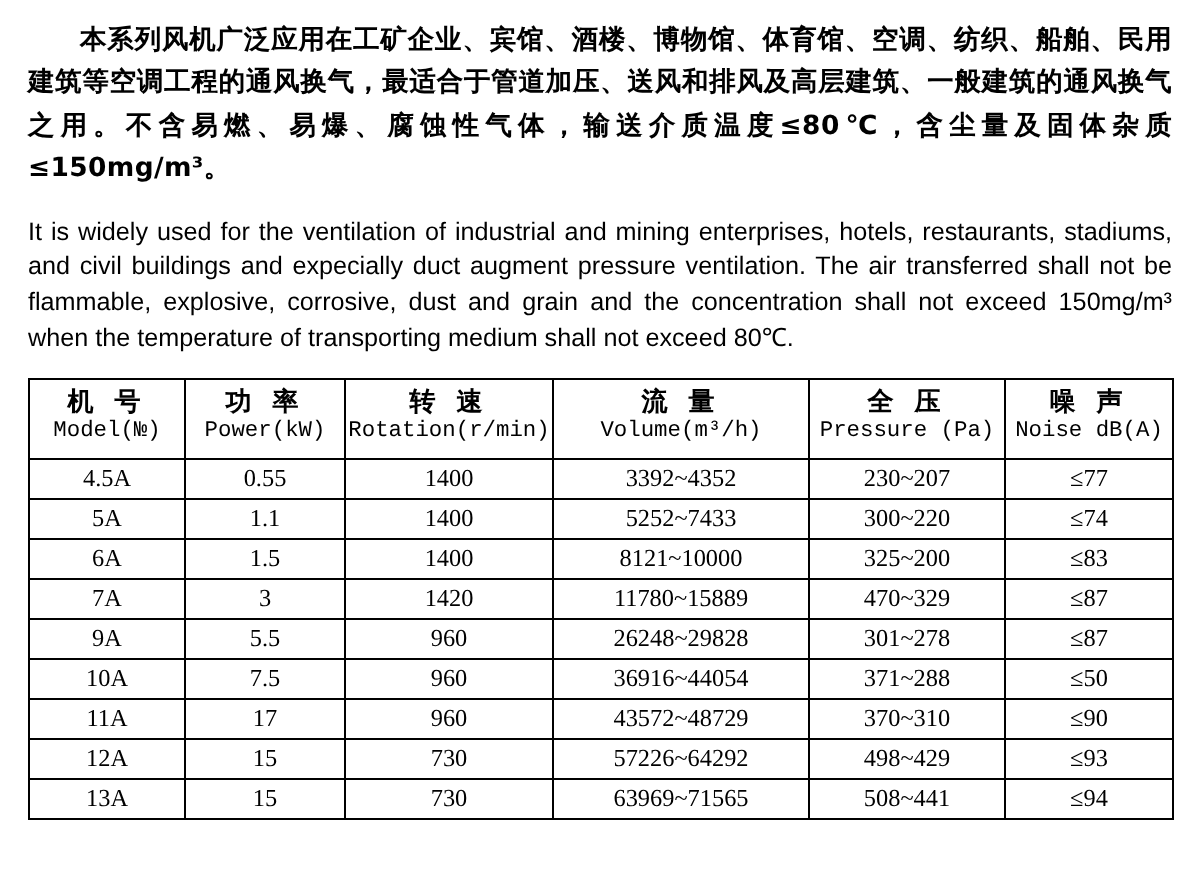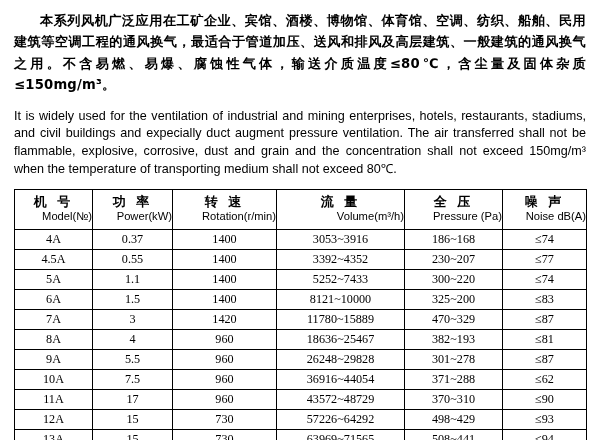--- a/index.html
+++ b/index.html
@@ -56,25 +56,24 @@
   }
   .hd-cn {
     font-family: "DejaVu Sans", sans-serif;
     font-size: 13px;
     font-weight: bold;
     letter-spacing: 3px;
     line-height: 1.12;
     display: block;
   }
   .hd-en {
-    font-family: Liberation Sans, sans-serif;
+    font-family: Liberation Mono, monospace;
     font-size: 11.2px;
     line-height: 1.15;
     display: block;
-    text-align: right;
   }
   table.spec tbody td {
     height: 19px;
     font-family: "Liberation Serif", serif;
     font-size: 12.2px;
     line-height: 1.1;
   }
   td.c-model {
     font-family: "Liberation Sans", sans-serif;
     font-size: 12.3px;
@@ -127,28 +126,20 @@
           <span class="hd-en">Pressure (Pa)</span>
         </td>
         <td>
           <span class="hd-cn">噪 声</span>
           <span class="hd-en">Noise dB(A)</span>
         </td>
       </tr>
     </thead>
     <tbody>
         <tr>
-          <td class="c-model">4A</td>
-          <td>0.37</td>
-          <td>1400</td>
-          <td>3053~3916</td>
-          <td>186~168</td>
-          <td>≤74</td>
-        </tr>
-        <tr>
           <td class="c-model">4.5A</td>
           <td>0.55</td>
           <td>1400</td>
           <td>3392~4352</td>
           <td>230~207</td>
           <td>≤77</td>
         </tr>
         <tr>
           <td class="c-model">5A</td>
           <td>1.1</td>
@@ -167,42 +158,34 @@
         </tr>
         <tr>
           <td class="c-model">7A</td>
           <td>3</td>
           <td>1420</td>
           <td>11780~15889</td>
           <td>470~329</td>
           <td>≤87</td>
         </tr>
         <tr>
-          <td class="c-model">8A</td>
-          <td>4</td>
-          <td>960</td>
-          <td>18636~25467</td>
-          <td>382~193</td>
-          <td>≤81</td>
-        </tr>
-        <tr>
           <td class="c-model">9A</td>
           <td>5.5</td>
           <td>960</td>
           <td>26248~29828</td>
           <td>301~278</td>
           <td>≤87</td>
         </tr>
         <tr>
           <td class="c-model">10A</td>
           <td>7.5</td>
           <td>960</td>
           <td>36916~44054</td>
           <td>371~288</td>
-          <td>≤62</td>
+          <td>≤50</td>
         </tr>
         <tr>
           <td class="c-model">11A</td>
           <td>17</td>
           <td>960</td>
           <td>43572~48729</td>
           <td>370~310</td>
           <td>≤90</td>
         </tr>
         <tr>

